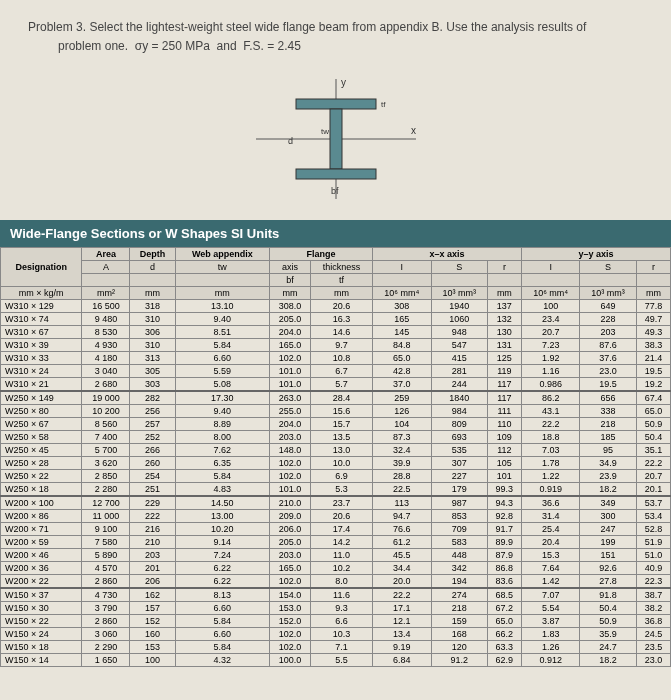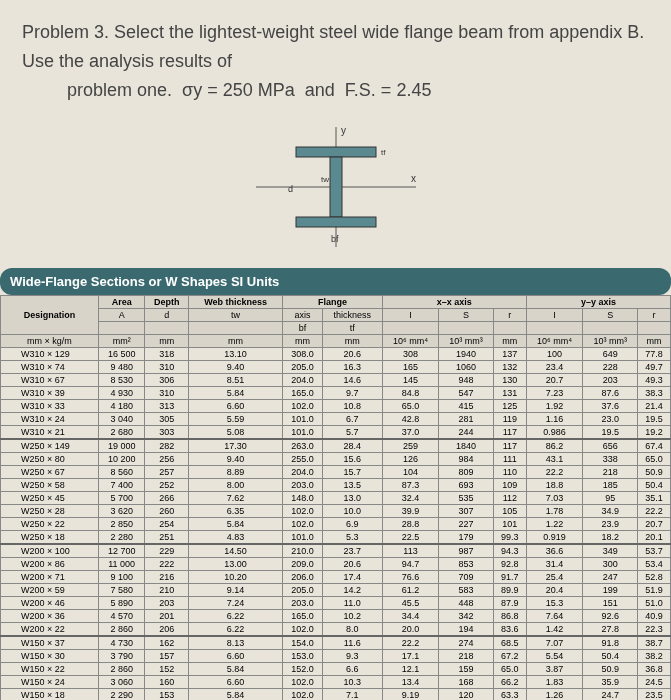--- a/index.html
+++ b/index.html
@@ -3,56 +3,55 @@
 <meta charset="utf-8">
 <style>
   body {
     margin: 0;
     padding: 0;
     font-family: Arial, sans-serif;
     background: #e8e4da;
     width: 671px;
   }
   .problem {
-    padding: 18px 22px 10px 22px;
-    font-size: 18px;
+    padding: 18px 22px 10px 28px;
+    font-size: 12px;
     color: #444;
     line-height: 1.6;
   }
   .diagram {
     text-align: center;
     padding: 8px 0 12px 0;
   }
   .diagram svg { display: inline-block; }
   .table-title {
     background: #3a6a70;
     color: #fff;
     padding: 6px 10px;
     font-size: 13px;
     font-weight: bold;
-    border-radius: 12px;
   }
   table {
     border-collapse: collapse;
     width: 100%;
     font-size: 9px;
     background: #e8e4da;
   }
   th, td {
     border: 1px solid #888;
     padding: 1px 3px;
     text-align: center;
     white-space: nowrap;
   }
   th {
     background: #d8d4ca;
     font-weight: normal;
   }
   .group-hdr th { font-weight: bold; text-align: center; }
-  td.desig { text-align: left; padding-left: 20px; }
+  td.desig { text-align: left; padding-left: 4px; }
   tbody tr.sep td { border-top: 2px solid #666; }
 </style>
 </head>
 <body>
 
 <div class="problem">
   <span>Problem 3.</span>
   <span>Select the lightest-weight steel wide flange beam from appendix B. Use the analysis results of</span><br>
   &nbsp;&nbsp;&nbsp;&nbsp;&nbsp;&nbsp;&nbsp;&nbsp;
   <span>problem one.</span>
@@ -78,21 +77,21 @@
 </div>
 
 <div class="table-title">Wide-Flange Sections or W Shapes   SI Units</div>
 
 <table>
 <thead>
   <tr class="group-hdr">
     <th rowspan="3">Designation</th>
     <th>Area</th>
     <th>Depth</th>
-    <th>Web thickness</th>
+    <th>Web appendix</th>
     <th colspan="2">Flange</th>
     <th colspan="3">x–x axis</th>
     <th colspan="3">y–y axis</th>
   </tr>
   <tr>
     <th>A</th>
     <th>d</th>
     <th>tw</th>
     <th>axis</th>
     <th>thickness</th>

